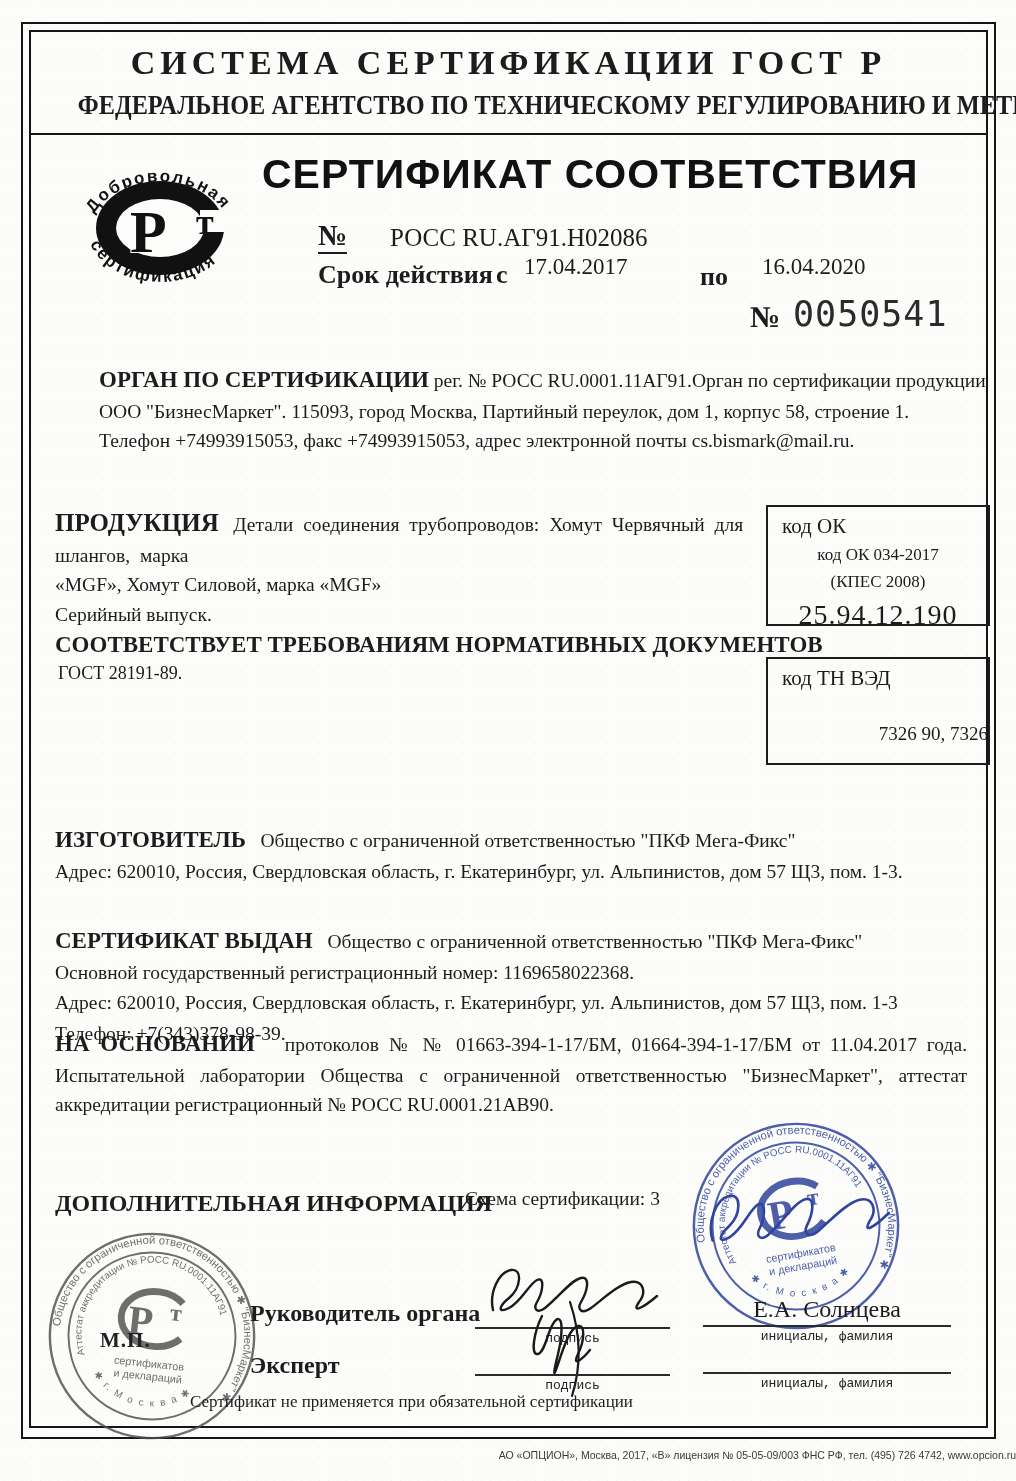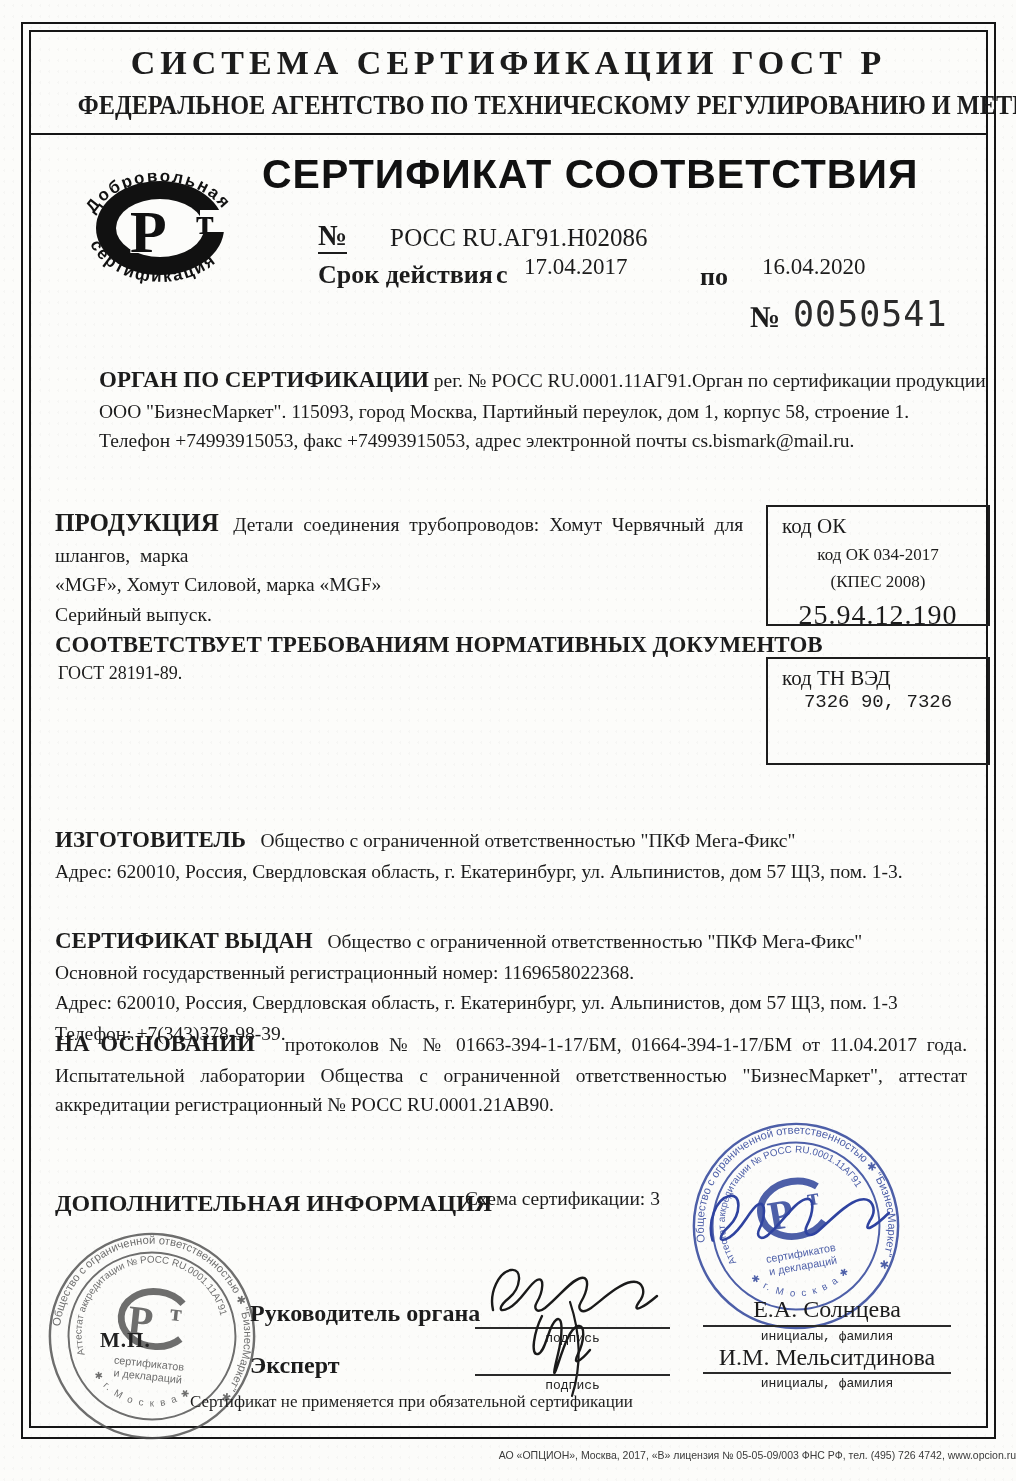--- a/index.html
+++ b/index.html
@@ -48,21 +48,21 @@
   .sec-addinfo{left:55px; top:1190px; font-weight:bold; font-size:24px;}
   .scheme{left:465px; top:1188px; font-size:19.5px;}
 
   .codebox{border:2px solid #1d1d1d; background:transparent;}
   .box-ok{left:766px; top:505px; width:220px; height:117px;}
   .box-tn{left:766px; top:657px; width:220px; height:104px;}
   .codebox .lbl{font-size:21px; padding:7px 0 0 14px;}
   .codebox .c{text-align:center; font-size:17px; margin-top:6px;}
   .codebox .c2{text-align:center; font-size:17px; margin-top:7px;}
   .codebox .c3{text-align:center; font-size:28px; margin-top:7px; letter-spacing:1px;}
-  .box-tn .val{text-align:center; font-size:19px; margin-top:0;font-family:Liberation Mono, monospace;}
+  .box-tn .val{text-align:right; font-size:19px; margin-top:32px;}
 
   .sig-label{font-weight:bold; font-size:24px;}
   .lbl-head{left:250px; top:1300px;}
   .lbl-expert{left:250px; top:1352px;}
   .sigline{border-top:2px solid #2a2a2a; height:0;}
   .line-sign1{left:475px; top:1327px; width:195px;}
   .line-sign2{left:475px; top:1374px; width:195px;}
   .line-name1{left:703px; top:1325px; width:248px;}
   .line-name2{left:703px; top:1372px; width:248px;}
   .caption{font-family:Liberation Mono, monospace; font-size:13px; text-align:center; color:#222;}
@@ -221,20 +221,19 @@
   <div class="abs name1">Е.А. Солнцева</div>
   <div class="abs sigline line-name1"></div>
   <div class="abs caption cap-name1">инициалы, фамилия</div>
 
   <div class="abs sig-label lbl-expert">Эксперт</div>
   <svg class="abs sig2-black" viewBox="0 0 122 104">
       <use href="#sig2-sym"></use>
     </svg>
   <div class="abs sigline line-sign2"></div>
   <div class="abs caption cap-sign2">подпись</div>
-  <div class="abs name2">И.М. Мельситдинова</div>
   <div class="abs sigline line-name2"></div>
   <div class="abs caption cap-name2">инициалы, фамилия</div>
 
   <div class="abs bottom-note">Сертификат не применяется при обязательной сертификации</div>
   <div class="abs imprint">АО «ОПЦИОН», Москва, 2017, «В»      лицензия № 05-05-09/003 ФНС РФ, тел. (495) 726 4742, www.opcion.ru</div>
 
 </div>
 
 </body></html>

